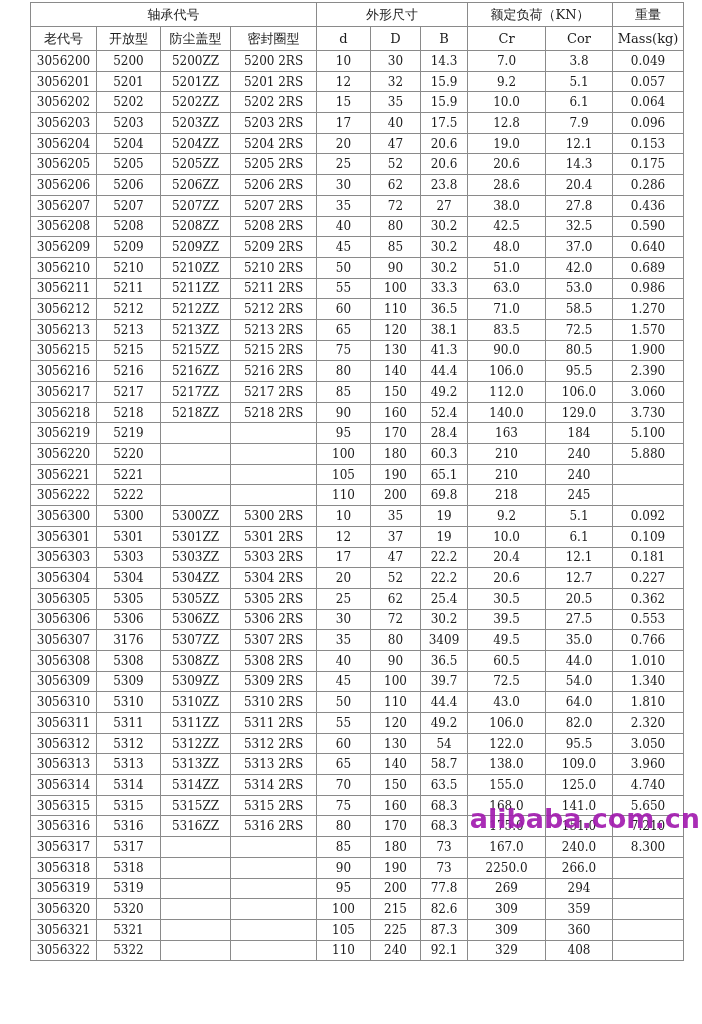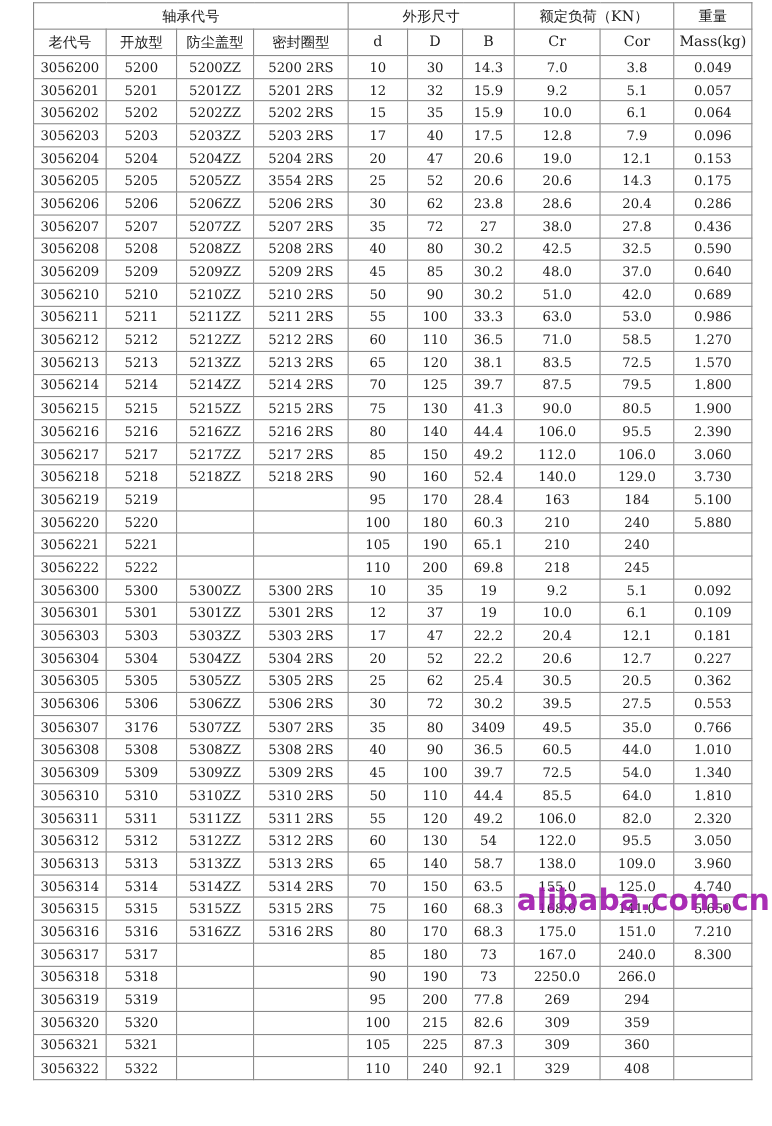--- a/index.html
+++ b/index.html
@@ -164,21 +164,21 @@
           <td>47</td>
           <td>20.6</td>
           <td>19.0</td>
           <td>12.1</td>
           <td>0.153</td>
         </tr>
         <tr>
           <td>3056205</td>
           <td>5205</td>
           <td>5205ZZ</td>
-          <td>3554 2RS</td>
+          <td>5205 2RS</td>
           <td>25</td>
           <td>52</td>
           <td>20.6</td>
           <td>20.6</td>
           <td>14.3</td>
           <td>0.175</td>
         </tr>
         <tr>
           <td>3056206</td>
           <td>5206</td>
@@ -269,32 +269,20 @@
           <td>5213ZZ</td>
           <td>5213 2RS</td>
           <td>65</td>
           <td>120</td>
           <td>38.1</td>
           <td>83.5</td>
           <td>72.5</td>
           <td>1.570</td>
         </tr>
         <tr>
-          <td>3056214</td>
-          <td>5214</td>
-          <td>5214ZZ</td>
-          <td>5214 2RS</td>
-          <td>70</td>
-          <td>125</td>
-          <td>39.7</td>
-          <td>87.5</td>
-          <td>79.5</td>
-          <td>1.800</td>
-        </tr>
-        <tr>
           <td>3056215</td>
           <td>5215</td>
           <td>5215ZZ</td>
           <td>5215 2RS</td>
           <td>75</td>
           <td>130</td>
           <td>41.3</td>
           <td>90.0</td>
           <td>80.5</td>
           <td>1.900</td>
@@ -492,21 +480,21 @@
           <td>1.340</td>
         </tr>
         <tr>
           <td>3056310</td>
           <td>5310</td>
           <td>5310ZZ</td>
           <td>5310 2RS</td>
           <td>50</td>
           <td>110</td>
           <td>44.4</td>
-          <td>85.5</td>
+          <td>43.0</td>
           <td>64.0</td>
           <td>1.810</td>
         </tr>
         <tr>
           <td>3056311</td>
           <td>5311</td>
           <td>5311ZZ</td>
           <td>5311 2RS</td>
           <td>55</td>
           <td>120</td>

